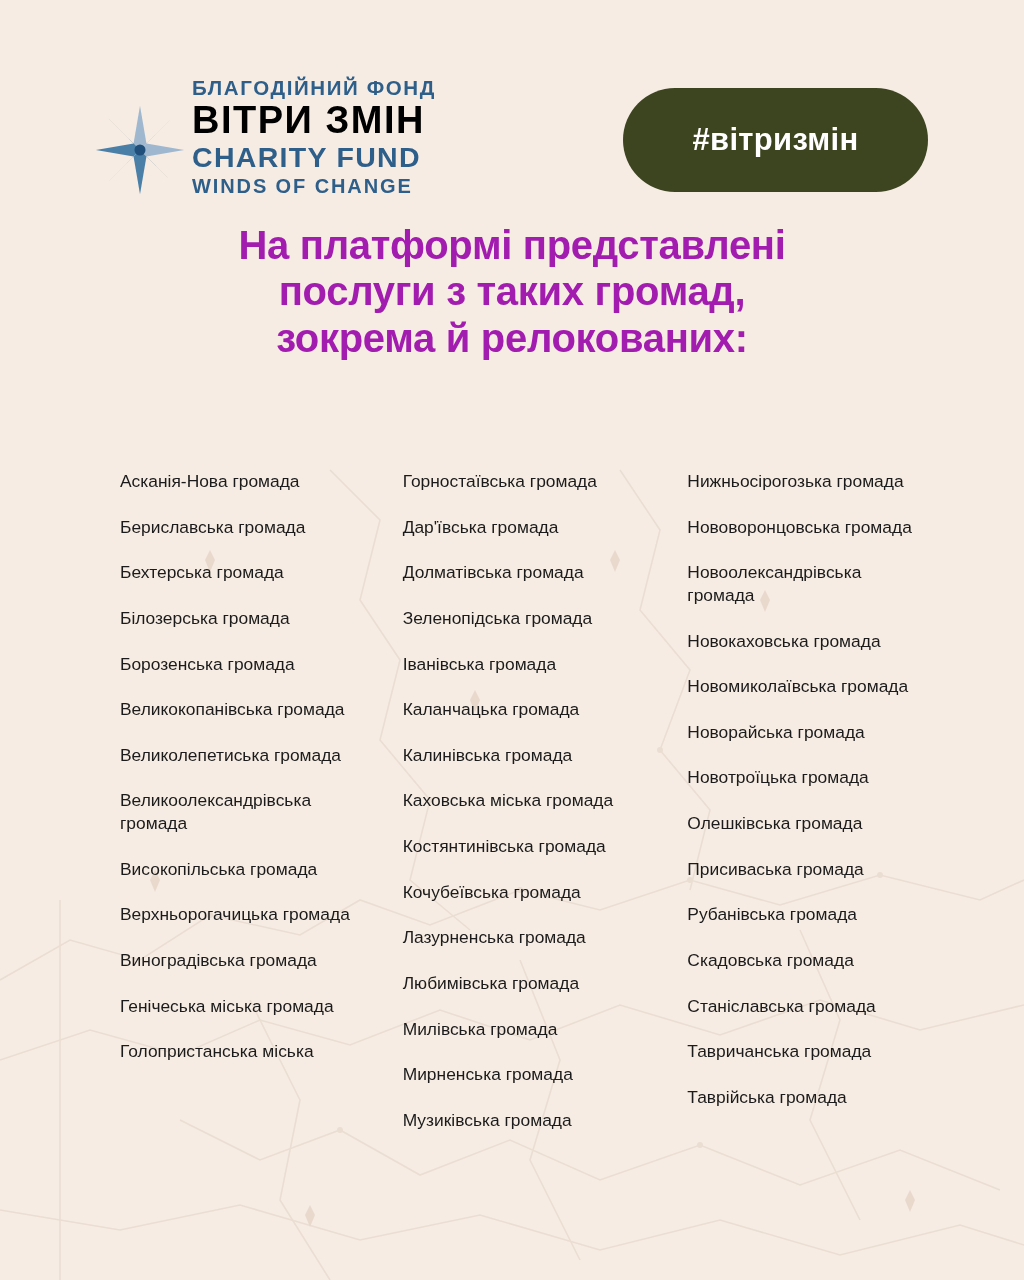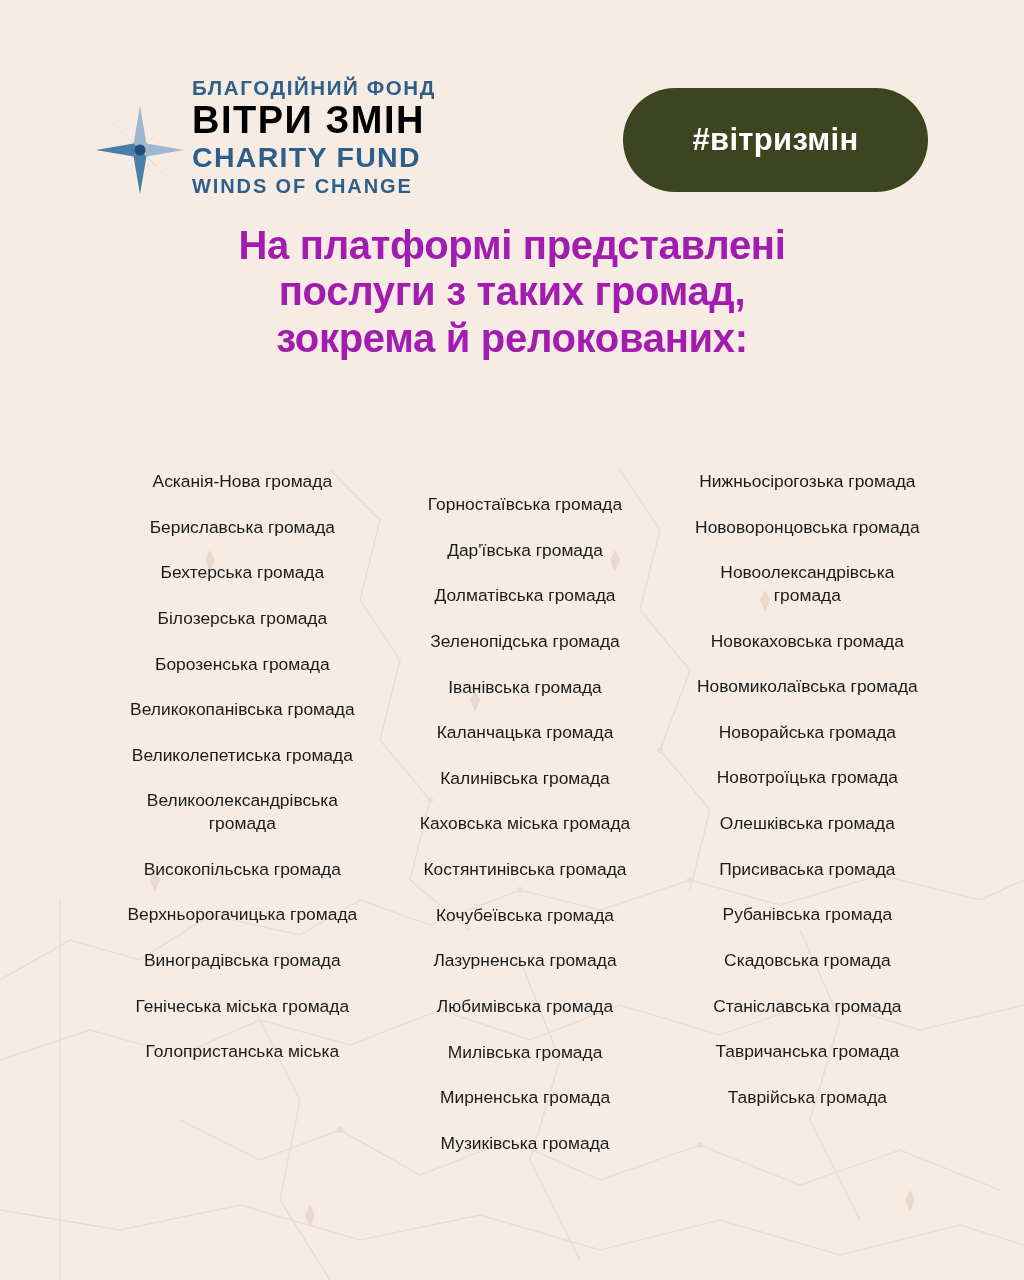--- a/index.html
+++ b/index.html
@@ -117,28 +117,27 @@
   
   .columns {
     position: absolute;
     top: 470px;
     left: 0;
     right: 0;
     padding: 0 92px 0 120px;
     box-sizing: border-box;
     display: flex;
     gap: 4px;
-    text-align: center;
   }
   .col {
     flex: 1 1 0;
     padding-right: 28px;
     box-sizing: border-box;
   }
-  .col:nth-child(2) { padding-left: 6px; margin-top: 23px; }
+  .col:nth-child(2) { padding-left: 6px; }
   .col:nth-child(3) { padding-left: 8px; padding-right: 0; }
 
   .hromada {
     font-size: 17.4px;
     line-height: 1.3;
     color: #1b1b1b;
     margin-bottom: 23px;
     max-width: 250px;
   }
   .col:nth-child(3) .hromada { max-width: 240px; }

